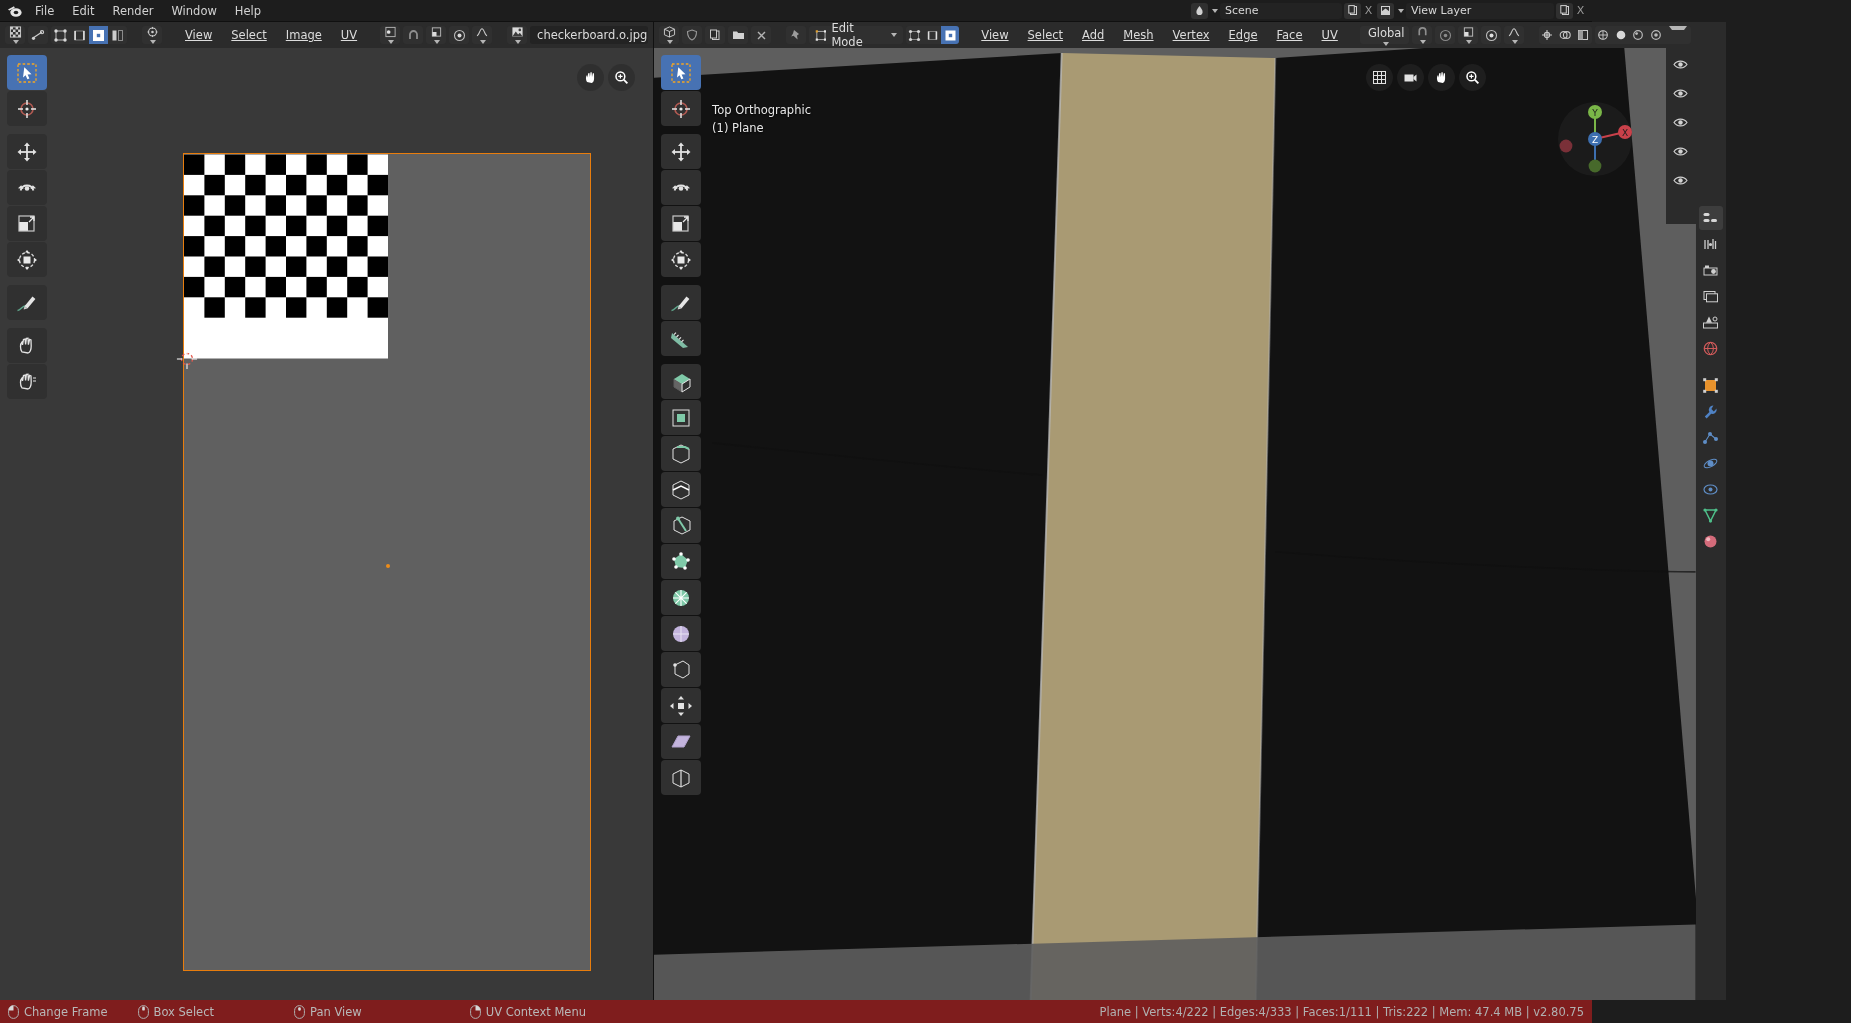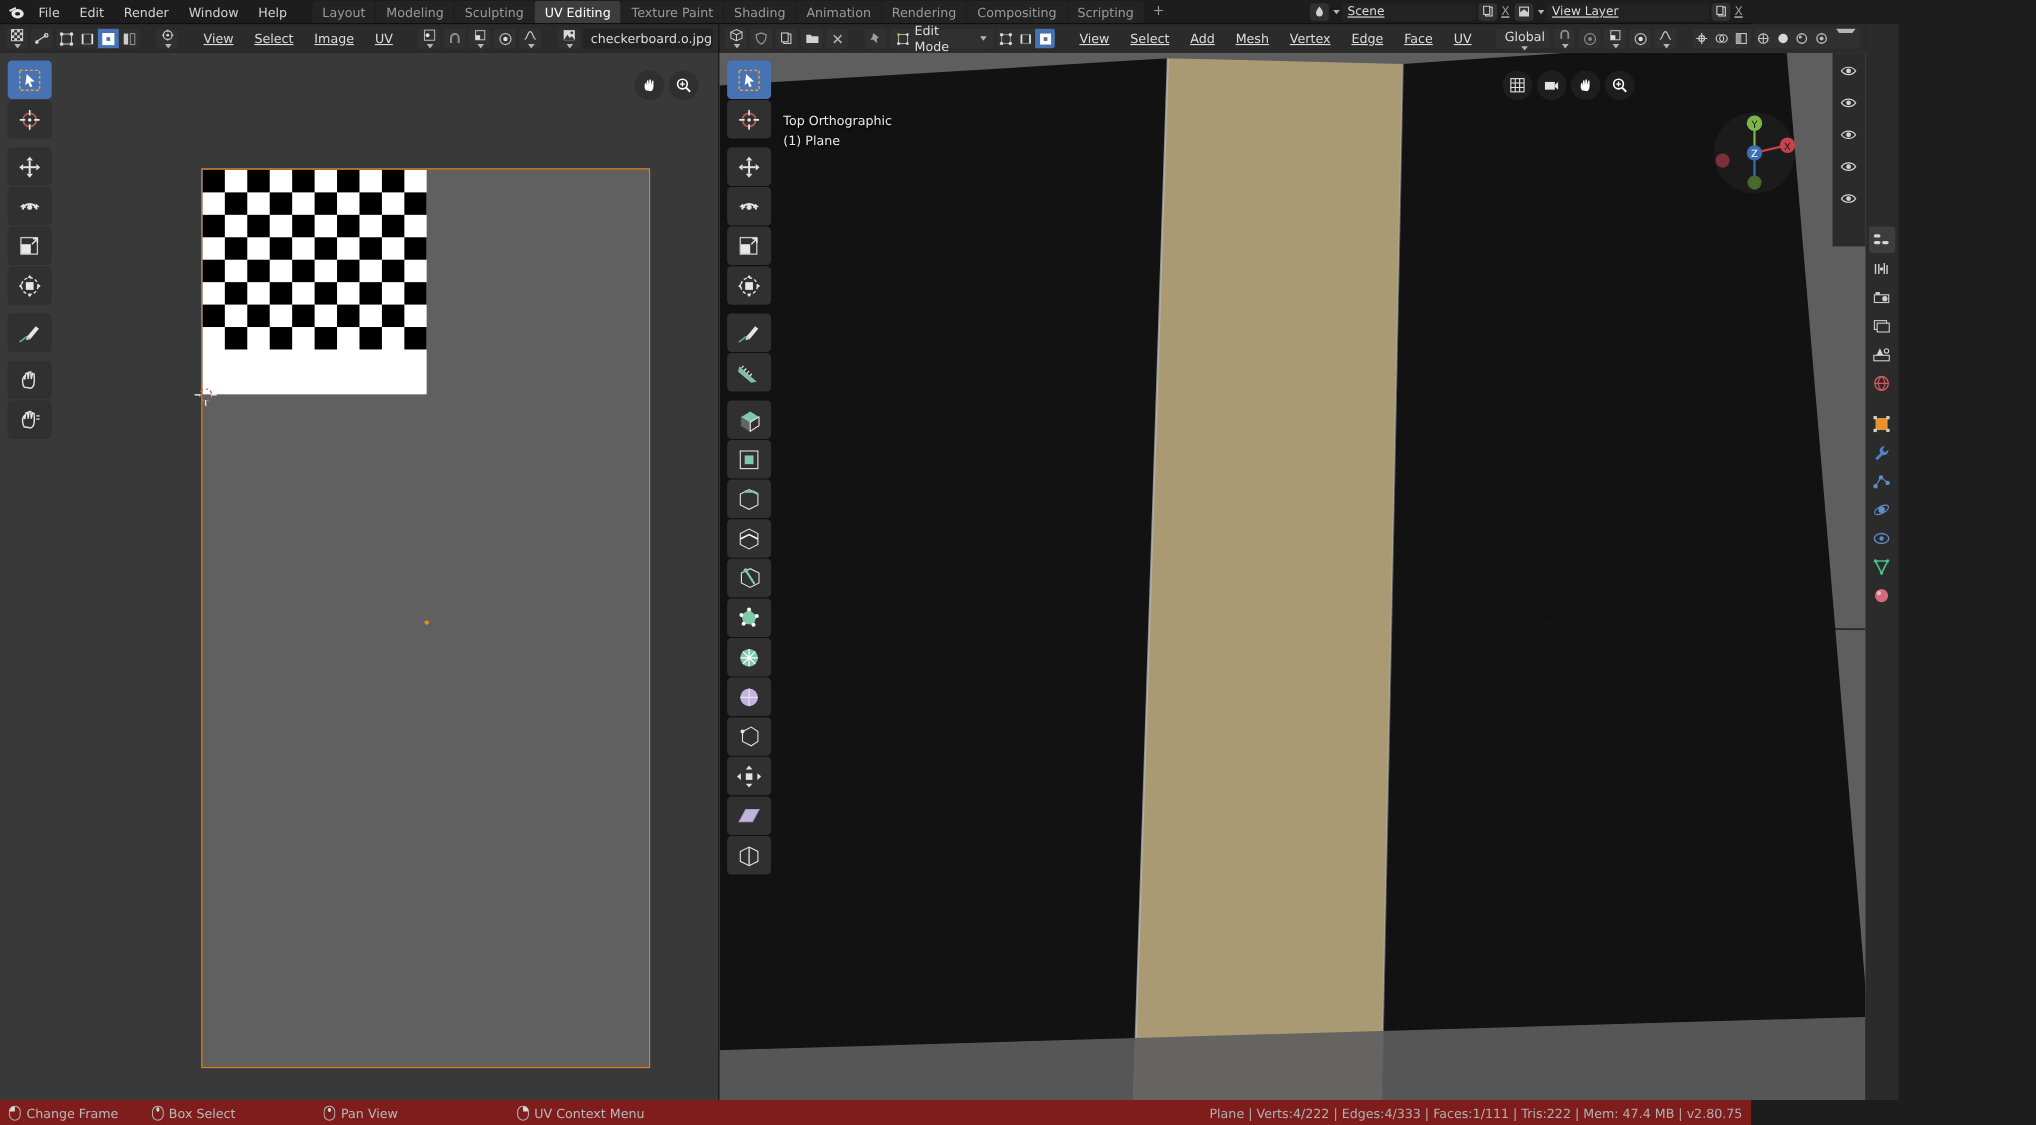--- a/index.html
+++ b/index.html
@@ -10,21 +10,21 @@
   
   .topbar { height:22px; background:#1d1d1d; display:flex; align-items:center;
             gap:0; padding:0 4px; flex:0 0 22px; border-bottom:1px solid #101010; }
   .blender-logo { width:22px; height:20px; display:flex; align-items:center; justify-content:center; }
   .menu-item { font-size:11.5px; color:#d2d2d2; padding:2px 9px; border-radius:3px; white-space:nowrap; }
   .wsp-tabs { display:flex; align-items:center; gap:1px; margin-left:14px; }
   .wsp-tab { font-size:11.5px; color:#9a9a9a; padding:3px 9px; background:#232323;
              border-radius:3px 3px 0 0; white-space:nowrap; }
   .wsp-tab.active { background:#3d3d3d; color:#ffffff; }
   .wsp-plus { font-size:13px; color:#9b9b9b; padding:0 7px; }
-  .topbar-right { margin-left:auto; display:flex; align-items:center; gap:3px; padding-right:2px;text-decoration:underline; }
+  .topbar-right { margin-left:auto; display:flex; align-items:center; gap:3px; padding-right:2px; }
   .field { background:#232323; border-radius:3px; height:16px; display:flex; align-items:center;
            padding:0 5px; font-size:11px; color:#d8d8d8; }
   .id-block { display:flex; align-items:center; gap:2px; }
   .icon-btn { width:17px; height:16px; background:#303030; border-radius:3px;
               display:flex; align-items:center; justify-content:center; }
   .mini-x { font-size:11px; color:#999; width:11px; text-align:center; }
   .caretd { width:0;height:0;border-left:3px solid transparent;border-right:3px solid transparent;
             border-top:4px solid #b5b5b5; margin-left:2px; }
 
   
@@ -106,33 +106,20 @@
         <path d="M1 5.4 L7 2.3 L7.8 4 L2.3 6.6 Z" fill="#e5e5e5"></path>
         <path d="M3.3 7.6 A3 2.3 0 0 1 6 6.1 L6 9.1 Z" fill="#e5e5e5"></path>
       </svg>
     </div>
     <div class="menu-item">File</div>
     <div class="menu-item">Edit</div>
     <div class="menu-item">Render</div>
     <div class="menu-item">Window</div>
     <div class="menu-item">Help</div>
 
-    <div class="wsp-tabs">
-      <div class="wsp-tab">Layout</div>
-      <div class="wsp-tab">Modeling</div>
-      <div class="wsp-tab">Sculpting</div>
-      <div class="wsp-tab active">UV Editing</div>
-      <div class="wsp-tab">Texture Paint</div>
-      <div class="wsp-tab">Shading</div>
-      <div class="wsp-tab">Animation</div>
-      <div class="wsp-tab">Rendering</div>
-      <div class="wsp-tab">Compositing</div>
-      <div class="wsp-tab">Scripting</div>
-      <div class="wsp-plus">+</div>
-    </div>
 
     <div class="topbar-right">
       <div class="id-block">
         <div class="icon-btn">
           <svg width="11" height="11" viewBox="0 0 11 11">
               <path d="M5.5 1 C3.6 3.4 2.4 5.2 2.4 6.9 A3.1 3.1 0 0 0 8.6 6.9 C8.6 5.2 7.4 3.4 5.5 1Z" fill="#d0d0d0"></path>
             </svg>
         </div>
         <div class="caretd"></div>
         <div class="field" style="width:122px">Scene</div>

